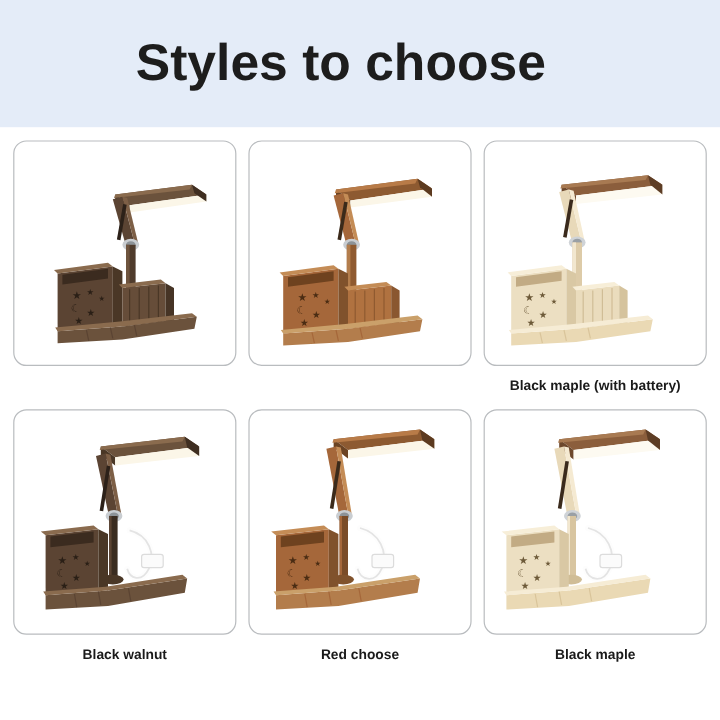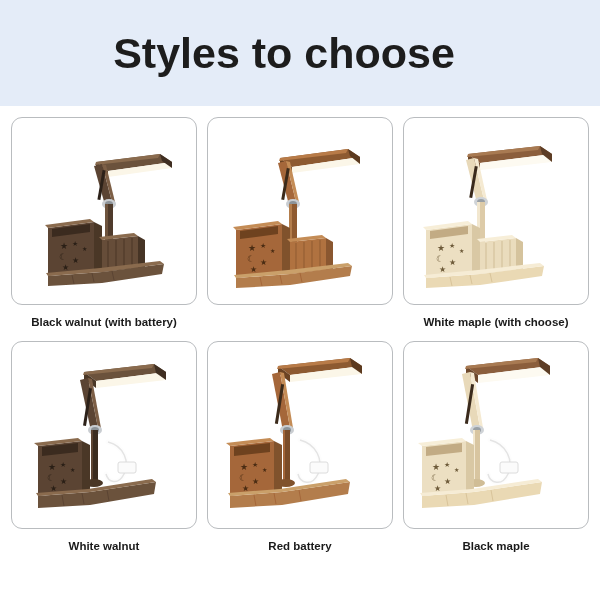--- a/index.html
+++ b/index.html
@@ -162,21 +162,20 @@
 
             <g>
               <polygon points="36,158 90,154 152,146 150,156 90,165 36,168" fill="#6b523c"></polygon>
               <polygon points="36,158 90,154 152,146 148,143 88,150 34,155" fill="#8a6b4e"></polygon>
               <line x1="60" y1="157" x2="62" y2="166" stroke="#5b4433" stroke-width="1"></line>
               <line x1="80" y1="155" x2="82" y2="164" stroke="#5b4433" stroke-width="1"></line>
               <line x1="100" y1="153" x2="102" y2="162" stroke="#5b4433" stroke-width="1"></line>
             </g>
           </svg>
         </div>
-        <div class="card-label">Black walnut (with battery)</div>
       </div>
 
       <div class="cell">
         <div class="card">
           <svg class="lamp" viewBox="0 0 186 188">
             <g>
               <polygon points="72,40 140,31 152,39 84,49" fill="#8d5a31"></polygon>
               <polygon points="72,40 84,49 84,55 72,46" fill="#6b4323"></polygon>
               <polygon points="84,49 152,39 152,46 84,55" fill="#fbf6e8"></polygon>
               <polygon points="140,31 152,39 152,46 142,38" fill="#5c3a1f"></polygon>
@@ -265,21 +264,21 @@
             </g>
             <g>
               <polygon points="22,160 76,156 140,148 138,158 76,167 22,170" fill="#ead9b4"></polygon>
               <polygon points="22,160 76,156 140,148 136,145 74,152 20,157" fill="#f6ecd5"></polygon>
               <line x1="46" y1="159" x2="48" y2="168" stroke="#d9c49a" stroke-width="1"></line>
               <line x1="66" y1="157" x2="68" y2="166" stroke="#d9c49a" stroke-width="1"></line>
               <line x1="86" y1="155" x2="88" y2="164" stroke="#d9c49a" stroke-width="1"></line>
             </g>
           </svg>
         </div>
-        <div class="card-label">White maple (with choose)</div>
+        <div class="card-label">Black maple (with battery)</div>
       </div>
 
     </div>
 
     <div class="row row-2">
 
       <div class="cell">
         <div class="card">
           <svg class="lamp" viewBox="0 0 186 188">
             <g>
@@ -321,21 +320,21 @@
 
             <g>
               <polygon points="26,154 78,150 144,140 142,152 78,163 26,166" fill="#6b523c"></polygon>
               <polygon points="26,154 78,150 144,140 140,137 76,147 24,151" fill="#8a6b4e"></polygon>
               <line x1="50" y1="153" x2="52" y2="164" stroke="#5b4433" stroke-width="1"></line>
               <line x1="70" y1="151" x2="72" y2="162" stroke="#5b4433" stroke-width="1"></line>
               <line x1="95" y1="148" x2="97" y2="159" stroke="#5b4433" stroke-width="1"></line>
             </g>
           </svg>
         </div>
-        <div class="card-label">White walnut</div>
+        <div class="card-label">Black walnut</div>
       </div>
 
       <div class="cell">
         <div class="card">
           <svg class="lamp" viewBox="0 0 186 188">
             <g>
               <polygon points="70,24 142,16 154,24 82,33" fill="#8d5a31"></polygon>
               <polygon points="70,24 82,33 82,40 70,31" fill="#6b4323"></polygon>
               <polygon points="82,33 154,24 154,32 82,40" fill="#fbf6e8"></polygon>
               <polygon points="142,16 154,24 154,32 144,25" fill="#5c3a1f"></polygon>
@@ -370,21 +369,21 @@
             </g>
             <g>
               <polygon points="22,154 74,150 142,140 140,152 74,163 22,166" fill="#b37d4c"></polygon>
               <polygon points="22,154 74,150 142,140 138,137 72,147 20,151" fill="#caa06a"></polygon>
               <line x1="46" y1="153" x2="48" y2="164" stroke="#a5673a" stroke-width="1"></line>
               <line x1="66" y1="151" x2="68" y2="162" stroke="#a5673a" stroke-width="1"></line>
               <line x1="91" y1="148" x2="93" y2="159" stroke="#a5673a" stroke-width="1"></line>
             </g>
           </svg>
         </div>
-        <div class="card-label">Red battery</div>
+        <div class="card-label">Red choose</div>
       </div>
 
       <div class="cell">
         <div class="card">
           <svg class="lamp" viewBox="0 0 186 188">
             <g>
               <polygon points="62,24 134,16 146,24 74,33" fill="#8b5e3c"></polygon>
               <polygon points="62,24 74,33 74,41 62,32" fill="#6d482c"></polygon>
               <polygon points="74,33 146,24 146,33 74,41" fill="#fdfaf1"></polygon>
               <polygon points="134,16 146,24 146,33 136,25" fill="#5d3d25"></polygon>

